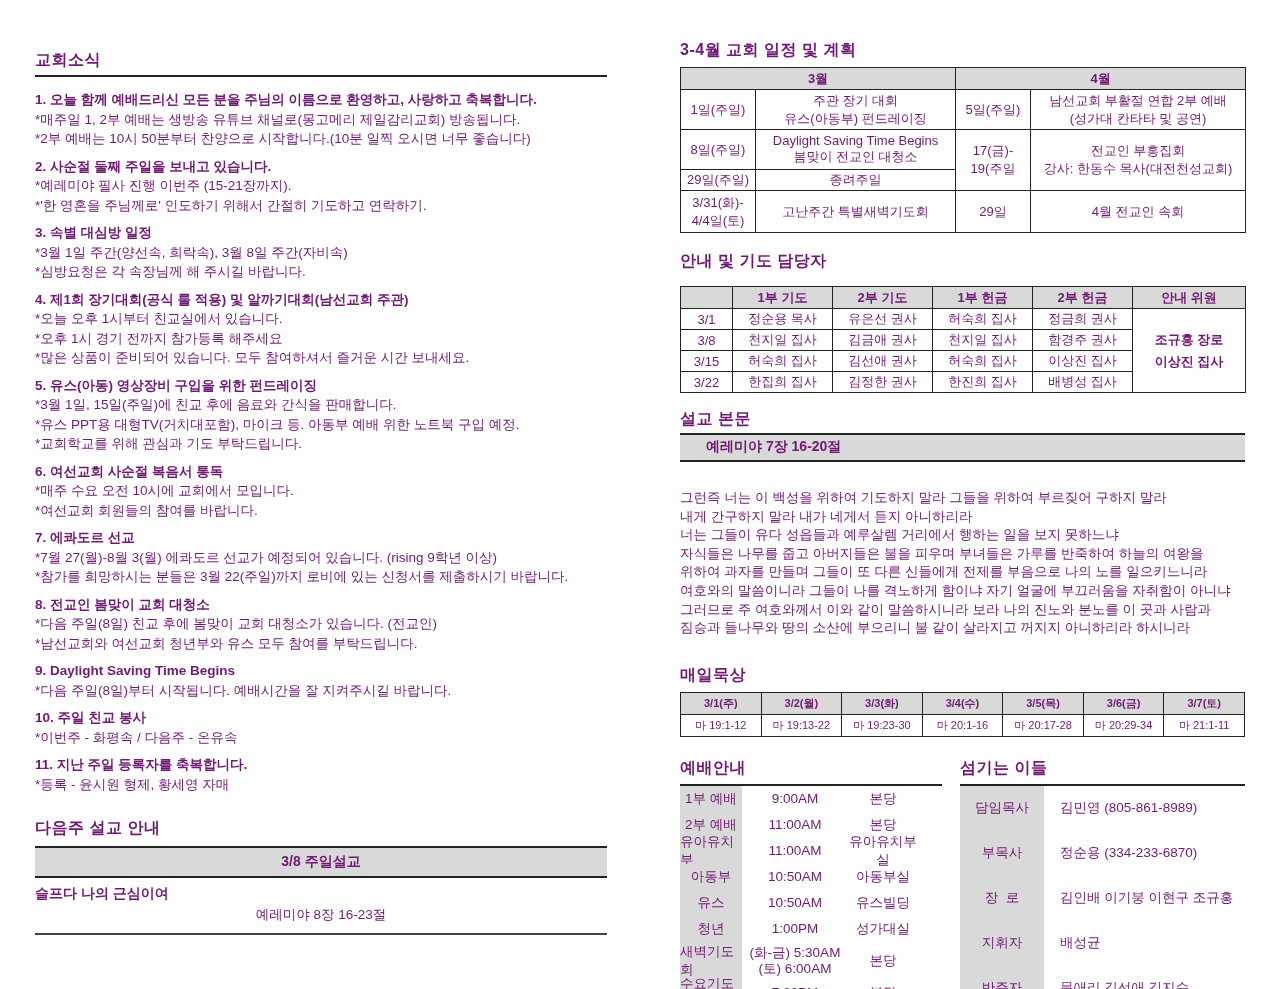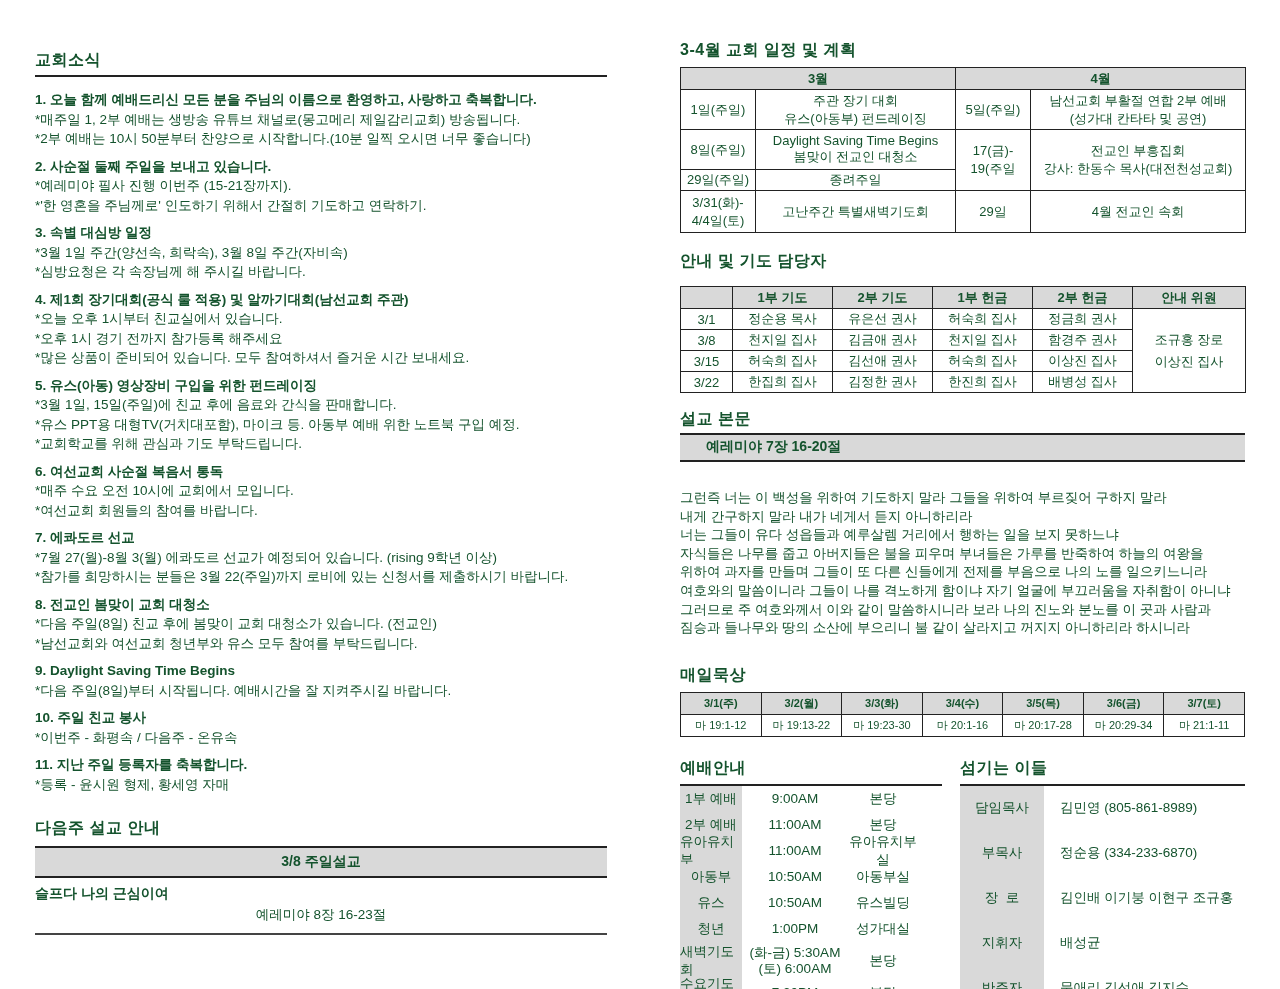--- a/index.html
+++ b/index.html
@@ -1,18 +1,18 @@
 <!DOCTYPE html>
 <html><head>
 <meta charset="utf-8">
 <style>
   html,body { margin:0; padding:0; background:#ffffff; }
   .page {
     position:relative; width:1280px; height:989px; background:#ffffff;
-    font-family:"Liberation Sans","DejaVu Sans",sans-serif; color:#14532d; overflow:hidden;
+    font-family:"Liberation Sans","DejaVu Sans",sans-serif; color:#701a75; overflow:hidden;
   }
   .col-left  { position:absolute; left:35px;  top:50px; width:572px; }
   .col-right { position:absolute; left:680px; top:40px; width:565px; }
 
   .sec-title { font-size:16px; font-weight:bold; letter-spacing:0.5px; }
   .rule { border-bottom:2.5px solid #222; margin-top:4px; margin-bottom:13px; }
 
   .news-item { margin-bottom:8px; font-size:13.5px; line-height:19.5px; }
   .item-title { font-weight:bold; }
   .item-line { }
@@ -203,21 +203,21 @@
         <th>1부 헌금</th>
         <th>2부 헌금</th>
         <th>안내 위원</th>
       </tr>
       <tr class="h21">
         <td>3/1</td>
         <td>정순용 목사</td>
         <td>유은선 권사</td>
         <td>허숙희 집사</td>
         <td>정금희 권사</td>
-        <td rowspan="4" class="pre" style="line-height:22px;">조규홍 장로
+        <td rowspan="4" class="pre" style="line-height:22px;font-weight:bold;">조규홍 장로
 이상진 집사</td>
       </tr>
       <tr class="h21">
         <td>3/8</td>
         <td>천지일 집사</td>
         <td>김금애 권사</td>
         <td>천지일 집사</td>
         <td>함경주 권사</td>
       </tr>
       <tr class="h21">

